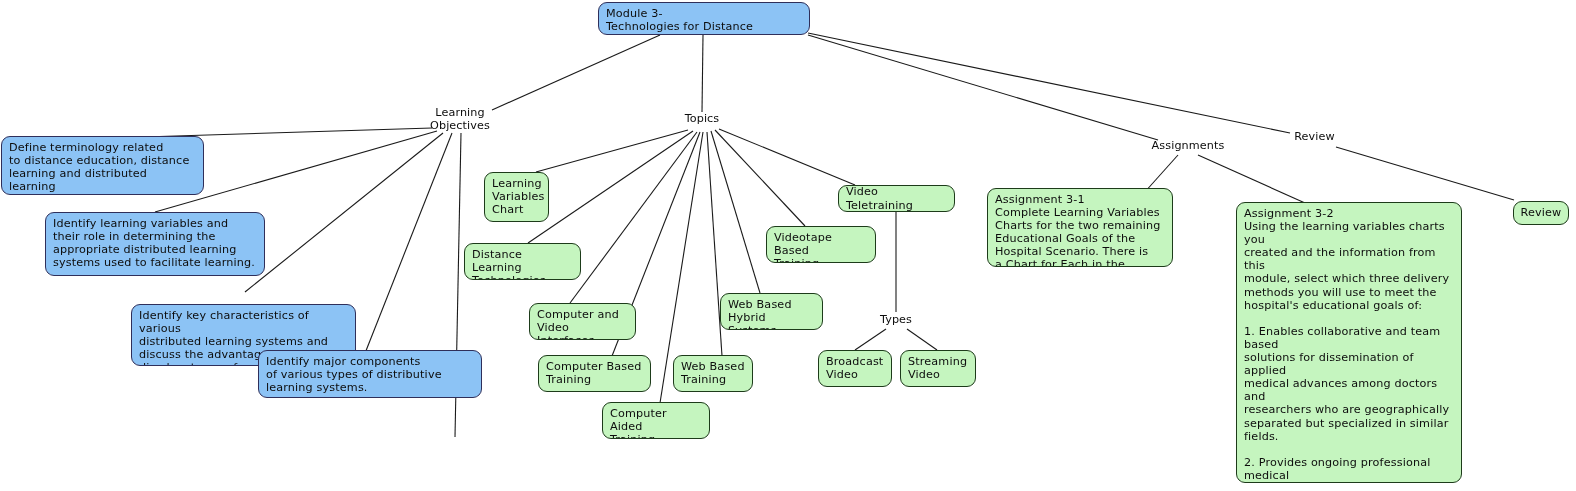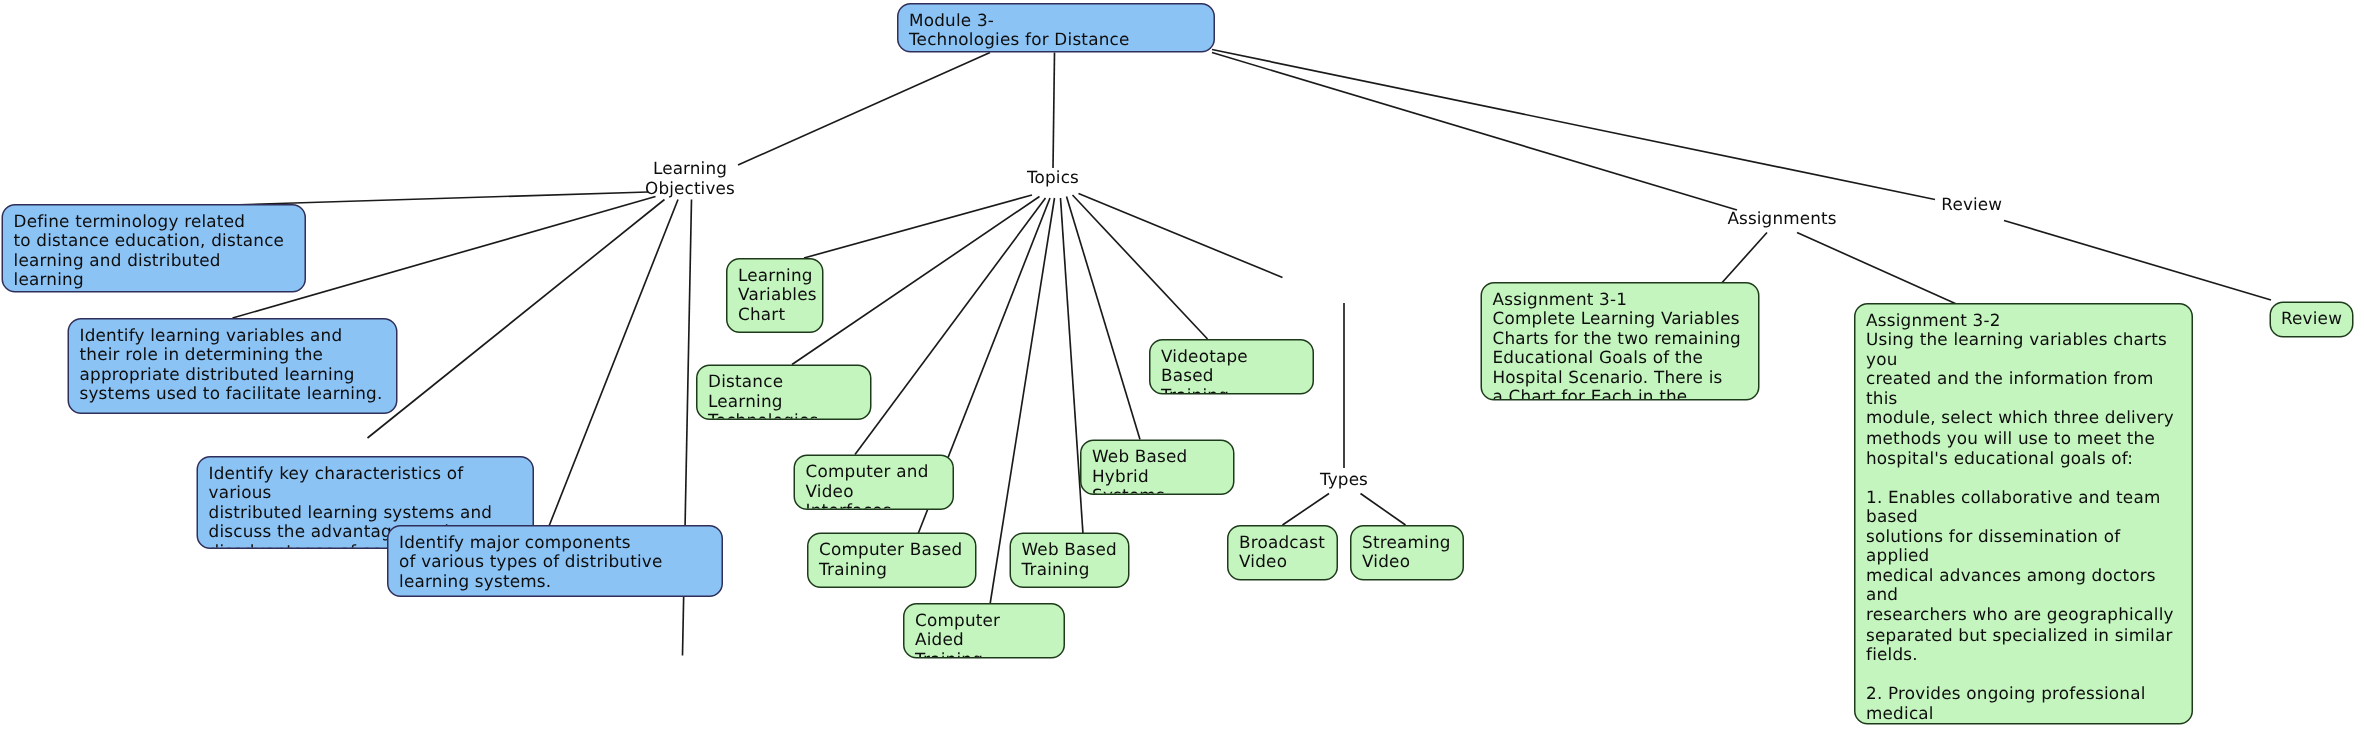--- a/index.html
+++ b/index.html
@@ -144,20 +144,21 @@
 
   <div class="node green" style="left:673px; top:355px; width:80px; height:37px;">Web Based
 Training</div>
 
   <div class="node green" style="left:720px; top:293px; width:103px; height:37px;">Web Based
 Hybrid Systems</div>
 
   <div class="node green" style="left:766px; top:226px; width:110px; height:37px;">Videotape Based
 Training</div>
 
+  <div class="node green center" style="left:838px; top:185px; width:117px; height:27px;">Video Teletraining</div>
 
   <div class="node green" style="left:818px; top:350px; width:74px; height:37px;">Broadcast
 Video</div>
 
   <div class="node green" style="left:900px; top:350px; width:76px; height:37px;">Streaming
 Video</div>
 
   <div class="node green" style="left:987px; top:188px; width:186px; height:79px;">Assignment 3-1
 Complete Learning Variables
 Charts for the two remaining

